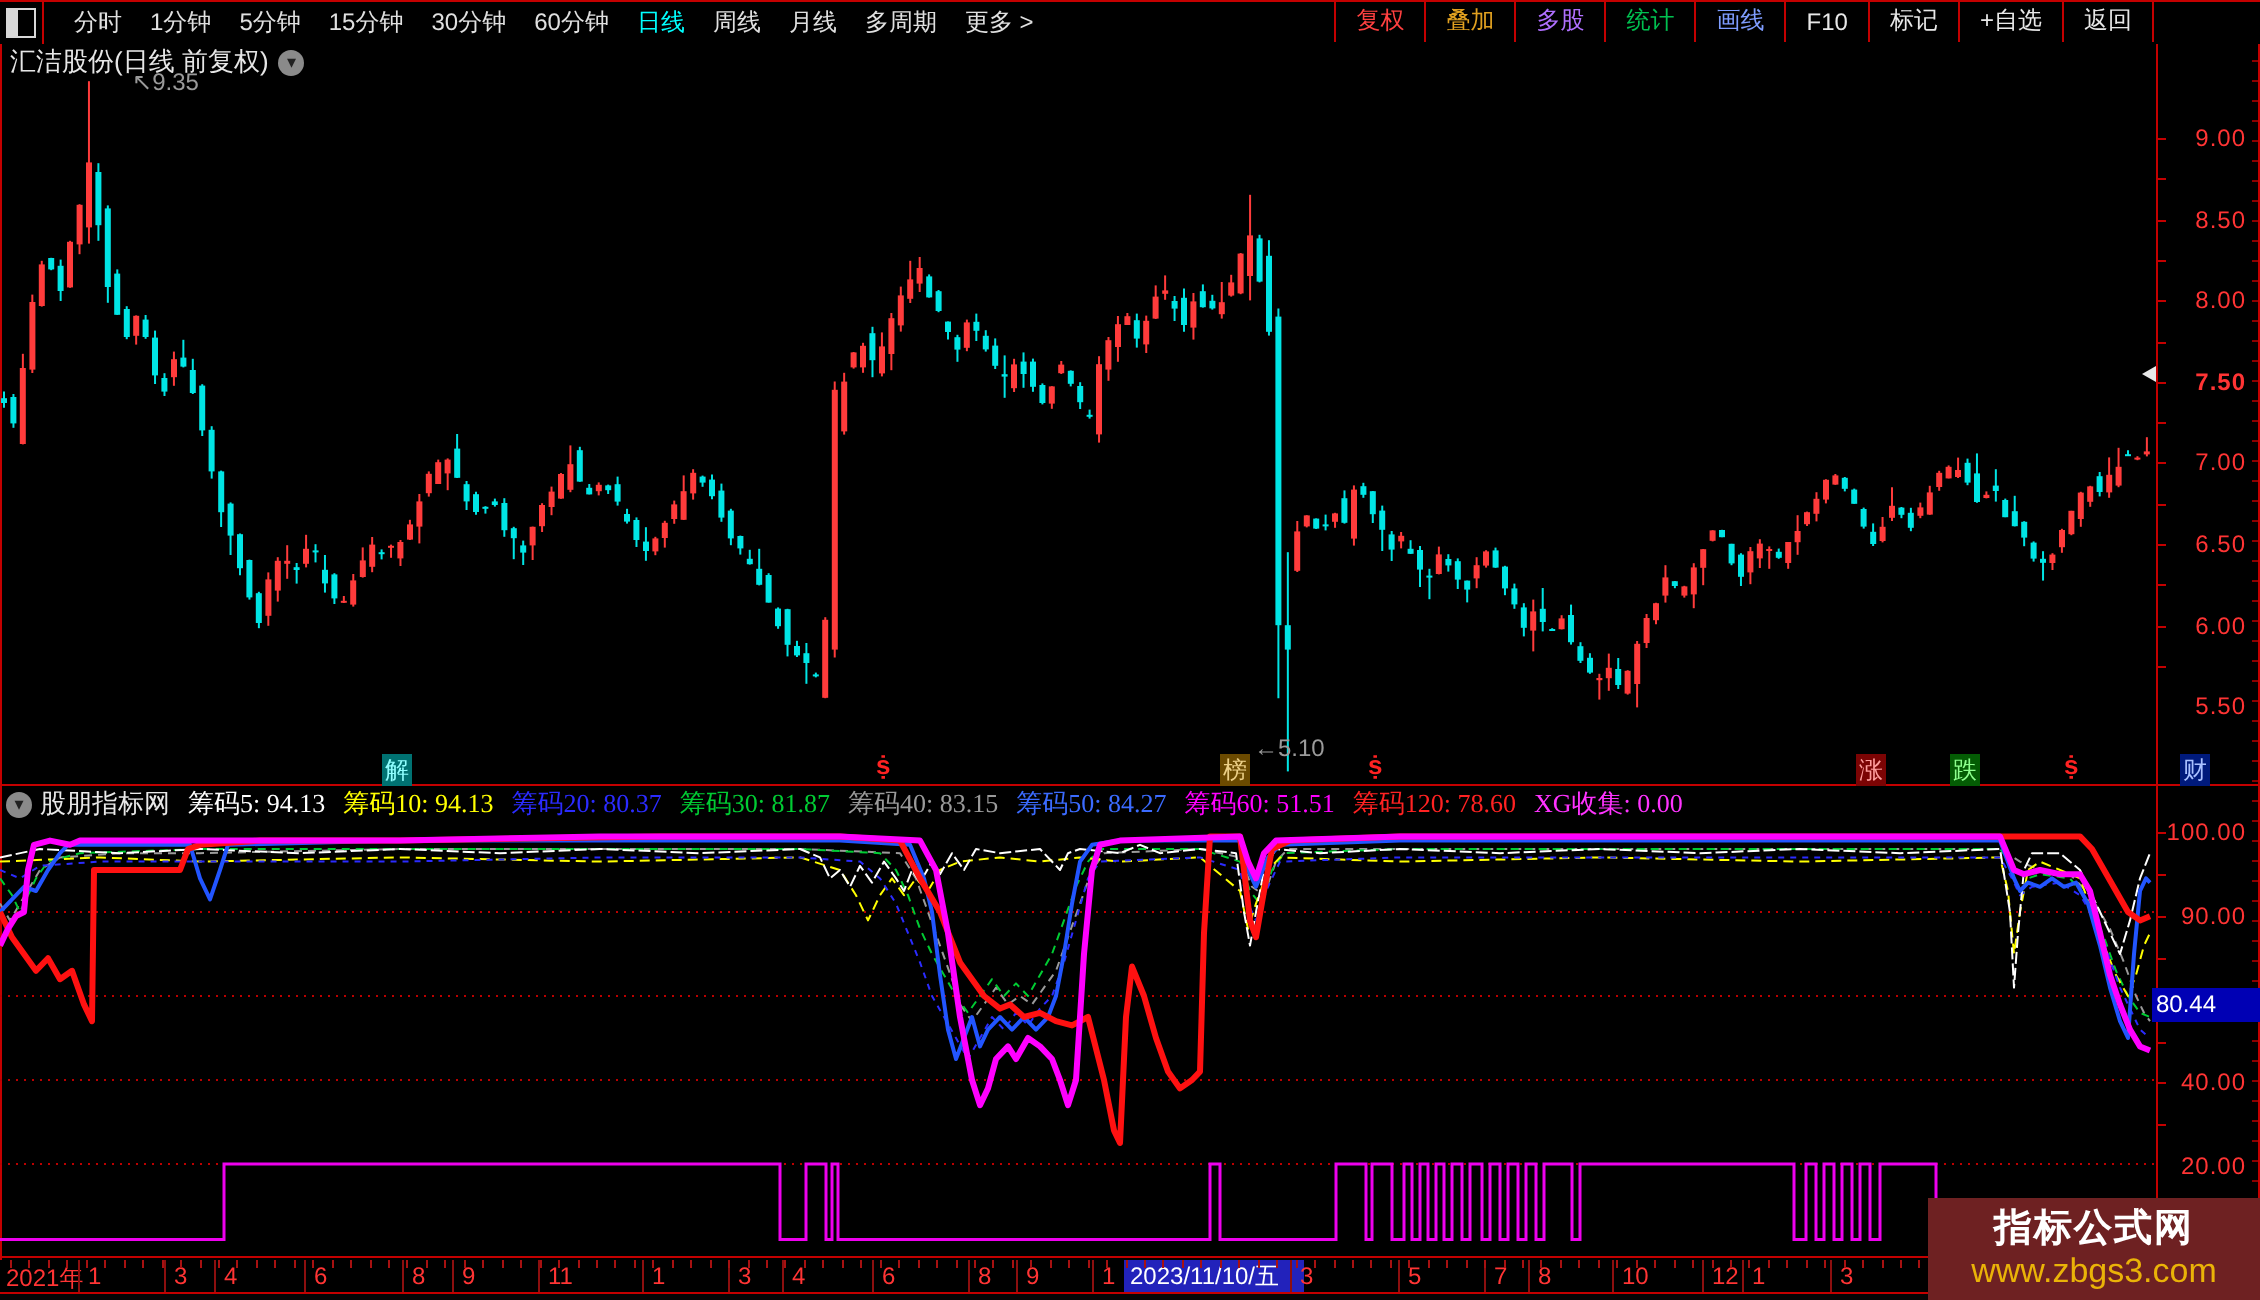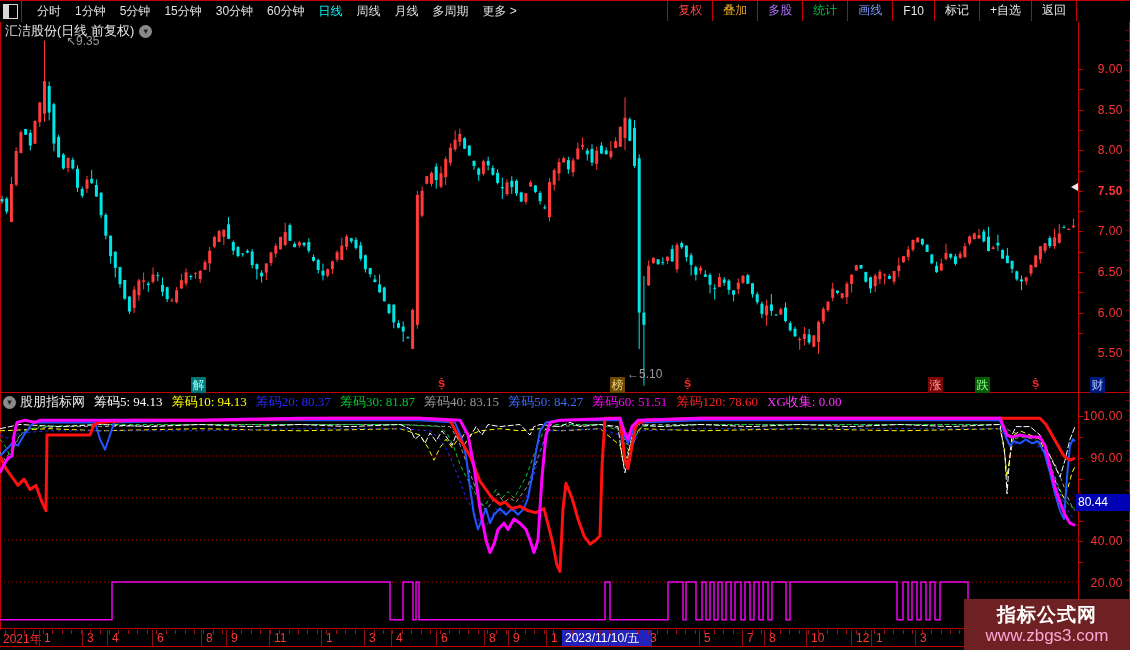--- a/index.html
+++ b/index.html
@@ -45,21 +45,21 @@
   .tl-month{position:absolute;top:1px;}
   .tl-tick{position:absolute;top:0;width:1px;height:4px;background:#a81111;}
   .tl-div{position:absolute;top:0;width:1px;height:16px;background:#8d0f0f;}
   #tl-year{position:absolute;left:3px;top:1px;}
   #tl-highlight{position:absolute;top:0;height:16px;background:#2222bb;color:#fff;padding:0 3px;line-height:16px;}
   #bottom-sliver{position:absolute;left:0;top:647px;width:1130px;height:3px;background:#050505;}
   
   #watermark{position:absolute;left:964px;top:599px;width:166px;height:51px;background:#6e2122;
              display:flex;flex-direction:column;align-items:center;justify-content:center;z-index:30;}
   #watermark .w1{color:#ffffff;font-size:19px;font-weight:bold;letter-spacing:1px;line-height:22px;}
-  #watermark .w2{color:#f9a8d4;font-size:17px;line-height:20px;text-align:center;}
+  #watermark .w2{color:#eab308;font-size:17px;line-height:20px;text-align:center;}
   
   #price-pointer{position:absolute;left:1071px;top:183px;width:0;height:0;
                  border-top:4px solid transparent;border-bottom:4px solid transparent;border-right:7px solid #e8e8e8;}
   svg{position:absolute;left:0;display:block;}
 </style>
 </head>
 <body>
 
 <div class="vline" style="left:0;"></div>
 <div class="vline" style="left:1129px;"></div>

